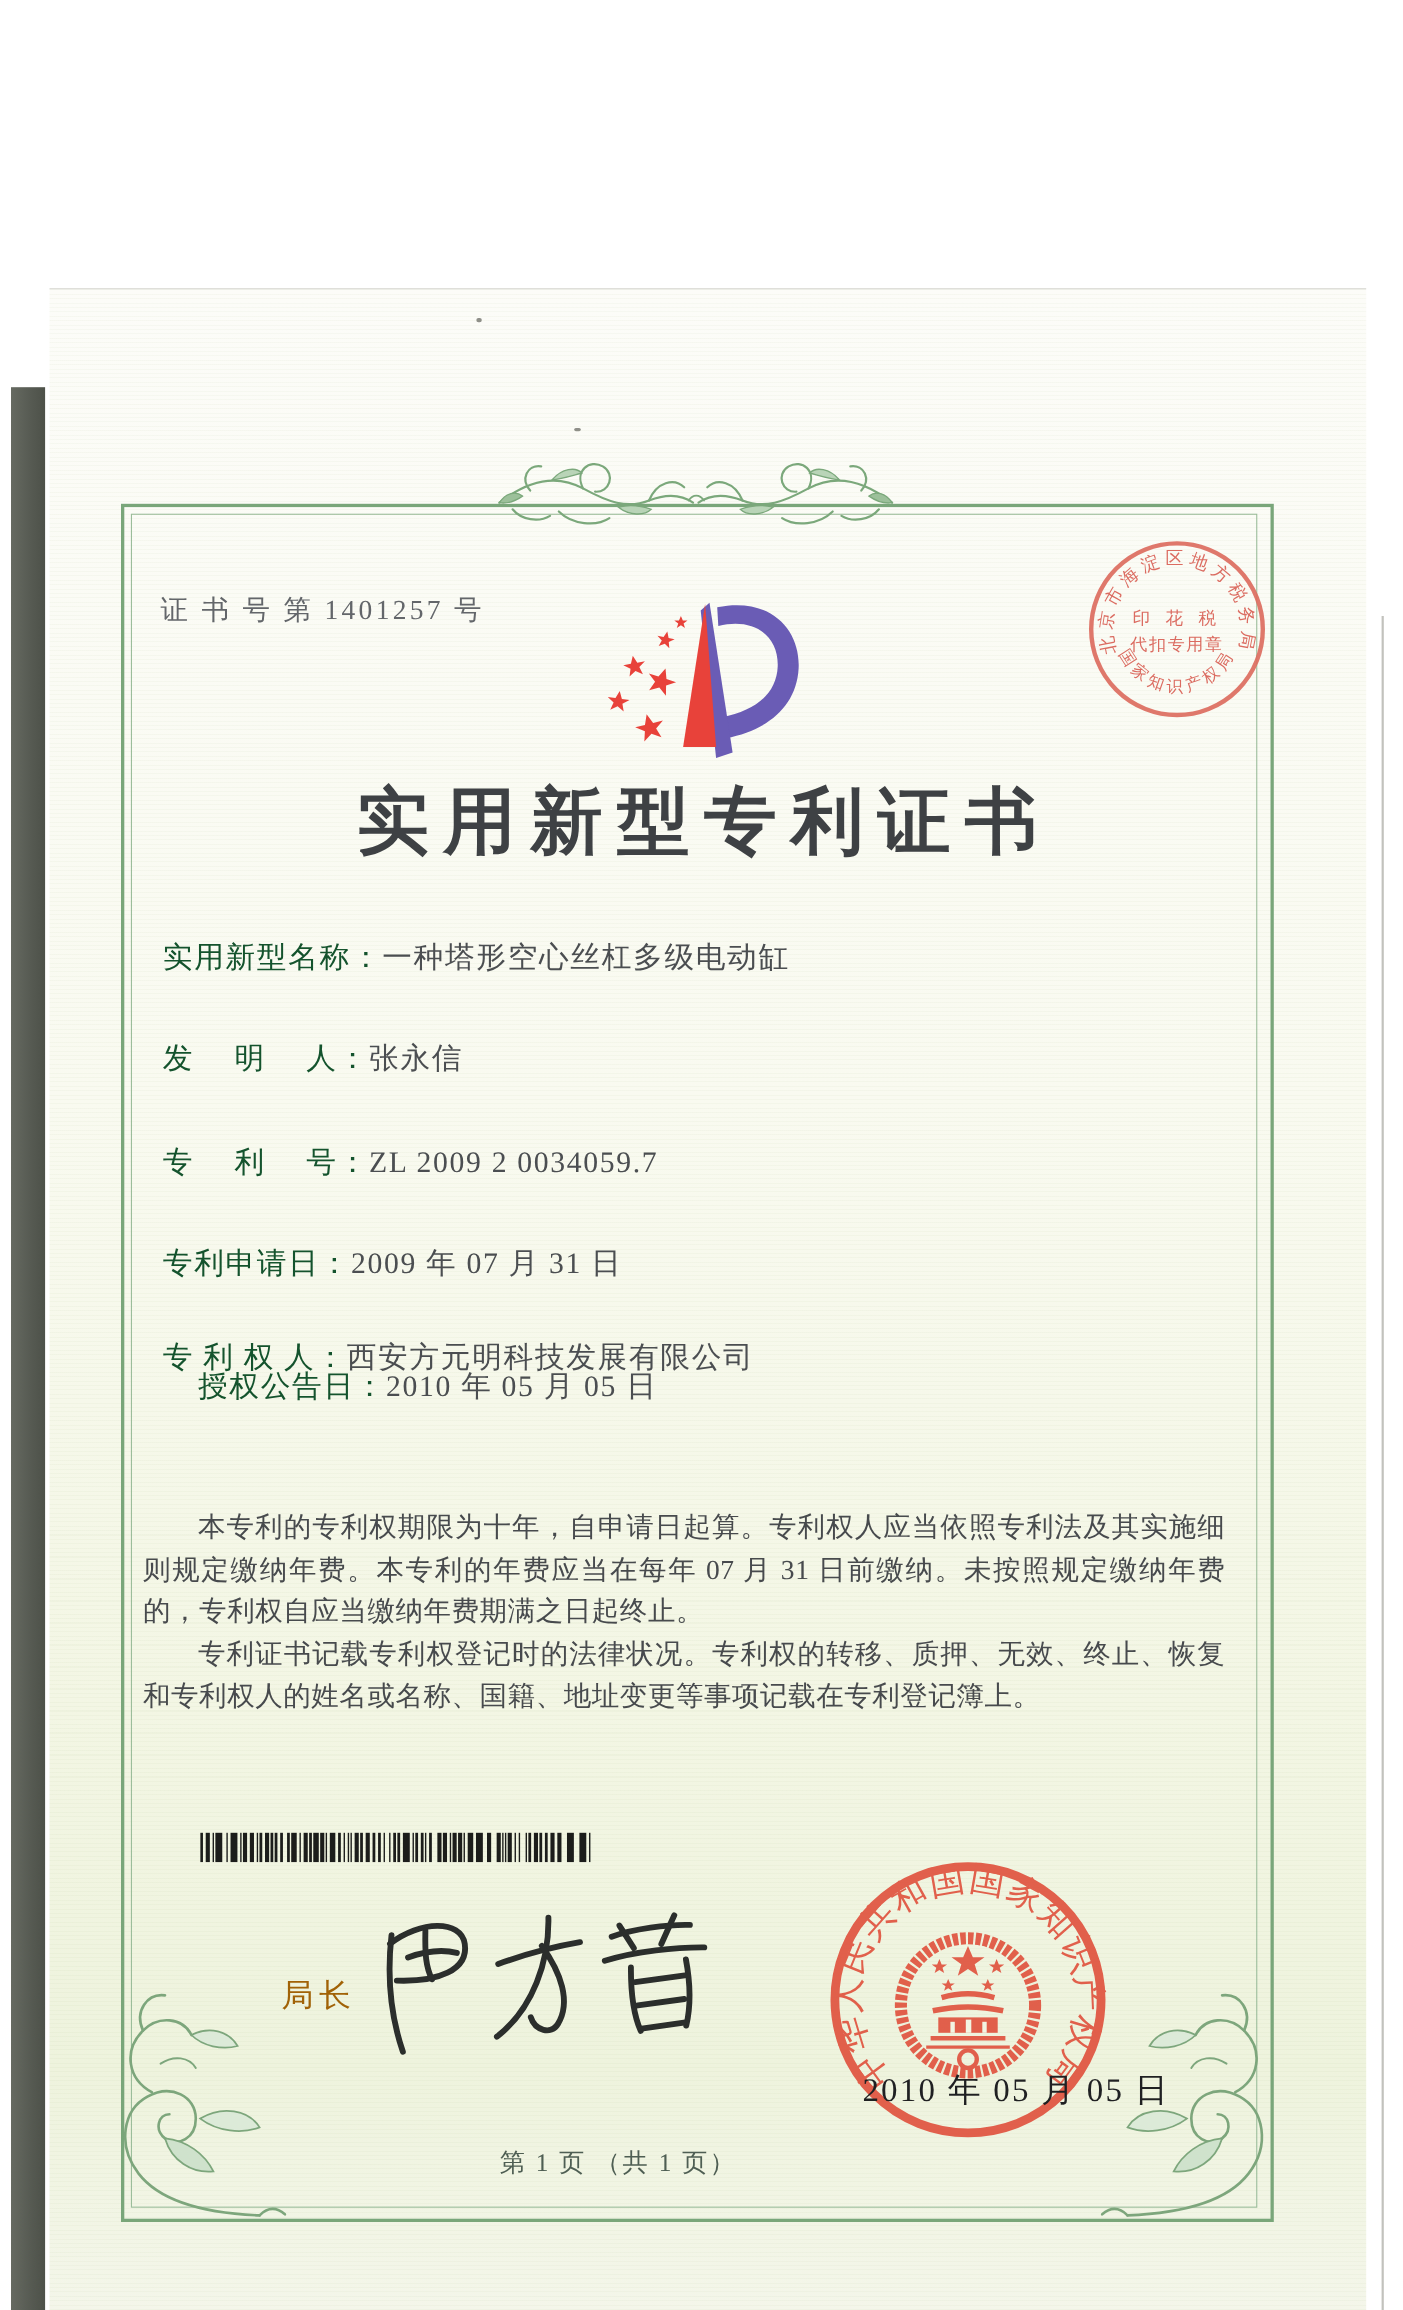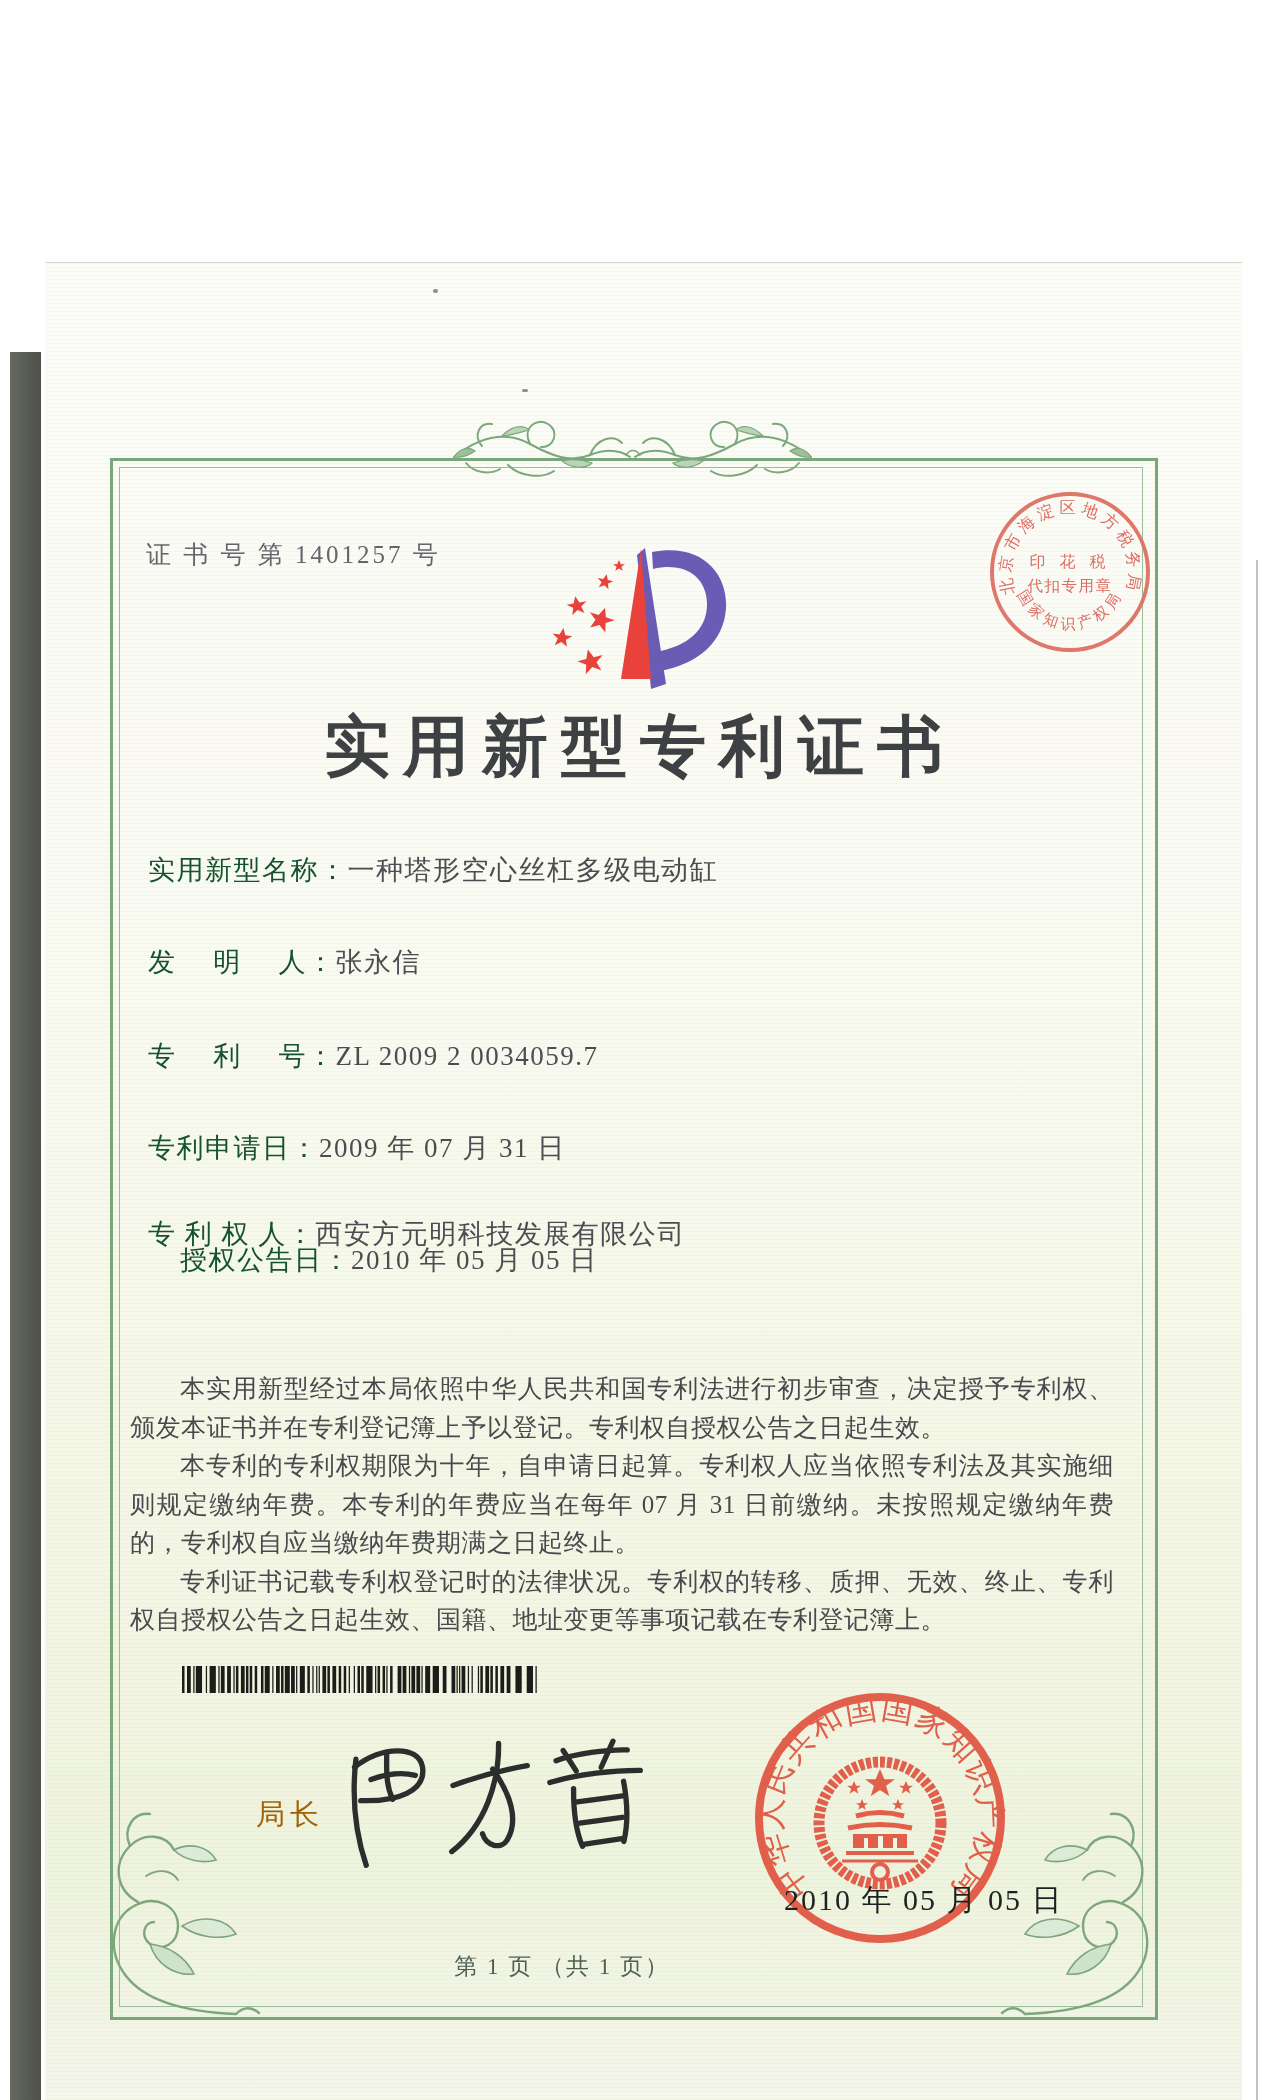--- a/index.html
+++ b/index.html
@@ -146,23 +146,22 @@
   <span class="lab">专利申请日：</span><span class="val">2009 年 07 月 31 日</span>
 </div>
 <div class="abs field-row" id="fr4">
   <span class="lab">专 利 权 人：</span><span class="val">西安方元明科技发展有限公司</span>
 </div>
 <div class="abs field-row" id="fr5">
   <span class="lab">授权公告日：</span><span class="val">2010 年 05 月 05 日</span>
 </div>
 
 <div class="abs" id="body-text">
-  <p>本实用新型经过本局依照中华人民共和国专利法进行初步审查，决定授予专利权、颁发本证书并在专利登记簿上予以登记。专利权自授权公告之日起生效。</p>
   <p>本专利的专利权期限为十年，自申请日起算。专利权人应当依照专利法及其实施细则规定缴纳年费。本专利的年费应当在每年 07 月 31 日前缴纳。未按照规定缴纳年费的，专利权自应当缴纳年费期满之日起终止。</p>
-  <p>专利证书记载专利权登记时的法律状况。专利权的转移、质押、无效、终止、专利权自授权公告之日起生效、国籍、地址变更等事项记载在专利登记簿上。</p>
+  <p>专利证书记载专利权登记时的法律状况。专利权的转移、质押、无效、终止、恢复和专利权人的姓名或名称、国籍、地址变更等事项记载在专利登记簿上。</p>
 </div>
 
 <svg class="abs" id="barcode-svg" preserveAspectRatio="none" viewBox="0 0 284 26">
     <rect x="0" y="0" width="2" height="26" fill="#1c1d1b"></rect>
     <rect x="4" y="0" width="3" height="26" fill="#1c1d1b"></rect>
     <rect x="9" y="0" width="1" height="26" fill="#1c1d1b"></rect>
     <rect x="11" y="0" width="5" height="26" fill="#1c1d1b"></rect>
     <rect x="19" y="0" width="1" height="26" fill="#1c1d1b"></rect>
     <rect x="22" y="0" width="5" height="26" fill="#1c1d1b"></rect>
     <rect x="29" y="0" width="1" height="26" fill="#1c1d1b"></rect>

